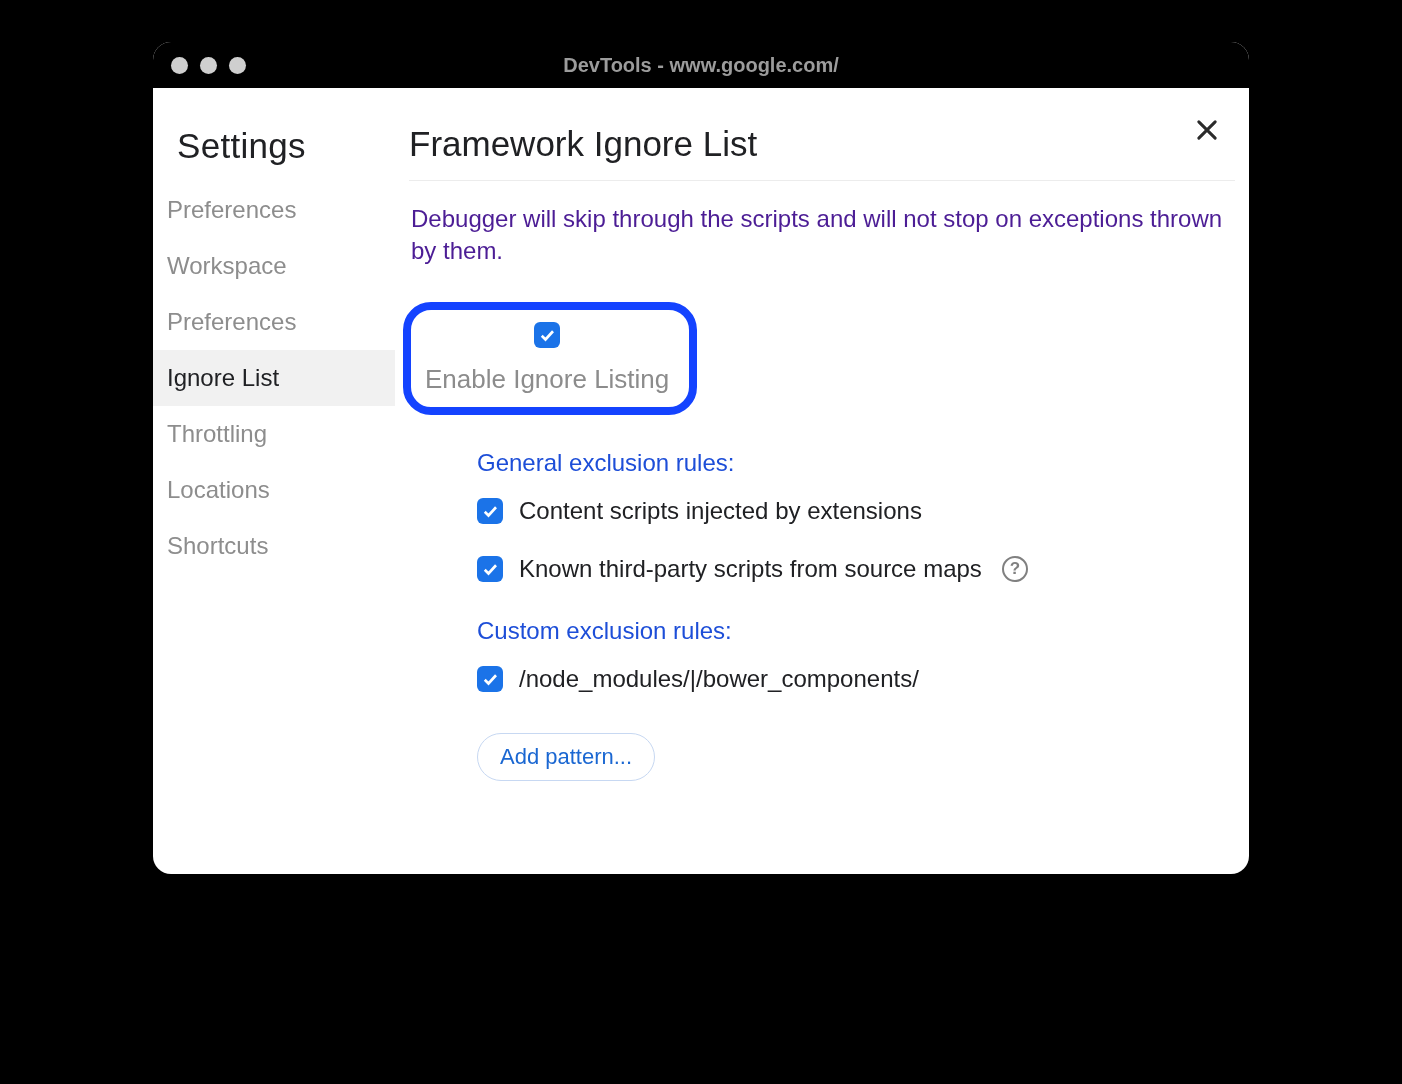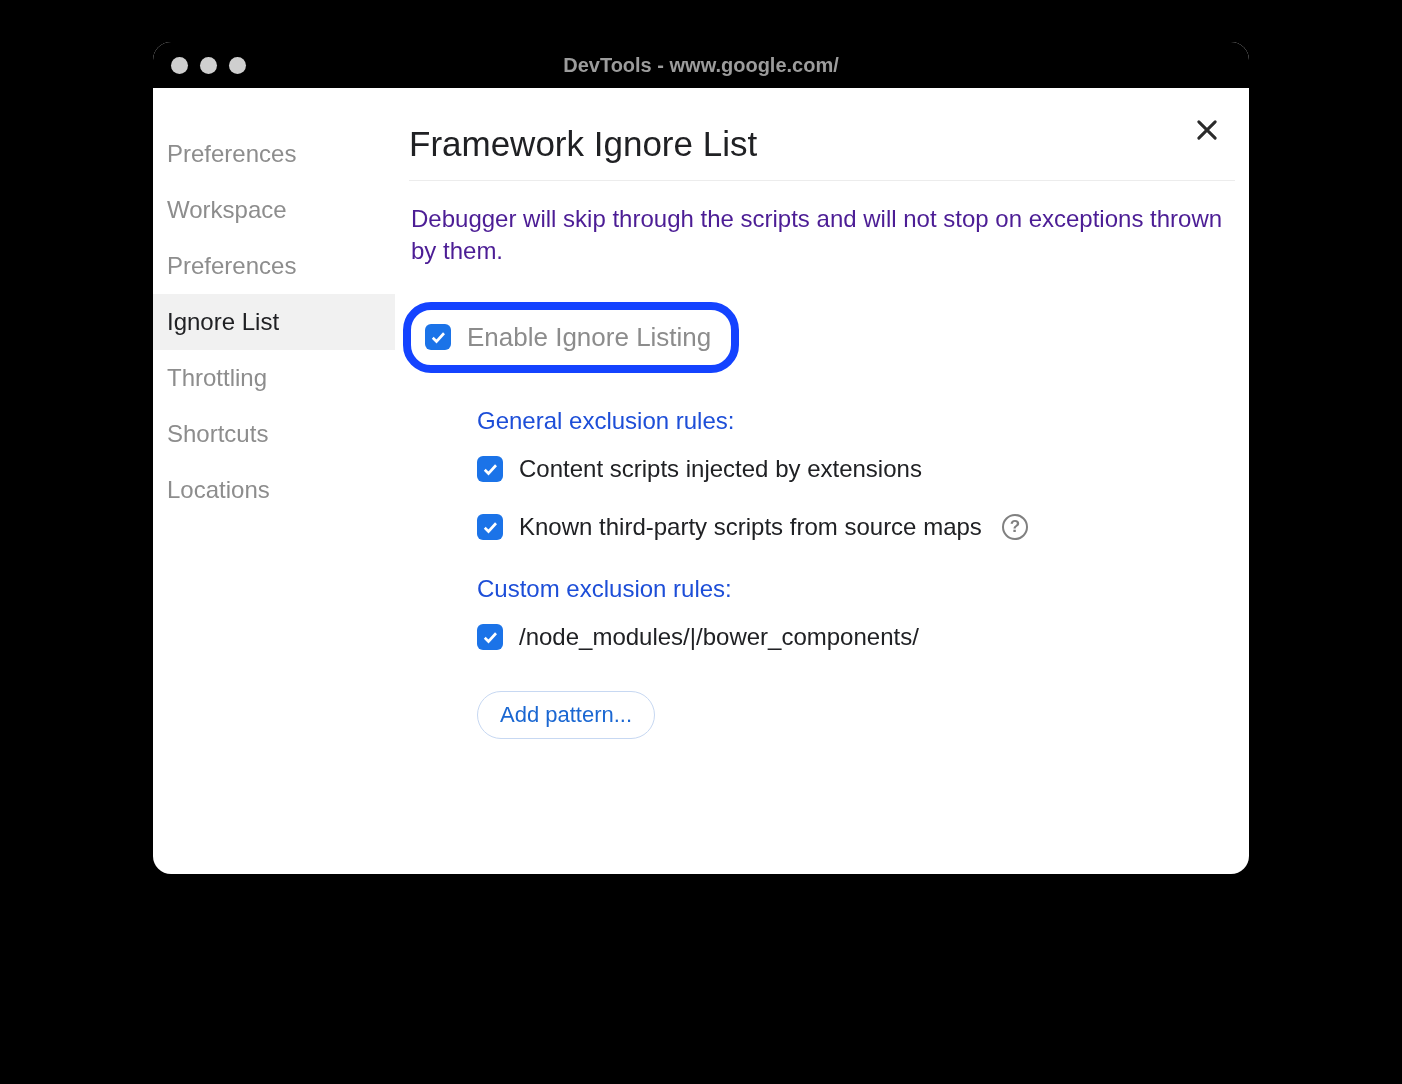--- a/index.html
+++ b/index.html
@@ -109,20 +109,21 @@
   }
   .highlight-box {
     display: inline-flex;
     align-items: center;
     gap: 16px;
     border: 8px solid #1443ff;
     border-radius: 28px;
     padding: 12px 20px 12px 14px;
     margin-top: 34px;
     margin-left: -6px;
+    flex-direction: column;
   }
   .checkbox {
     width: 26px;
     height: 26px;
     border-radius: 6px;
     background: #1b73e8;
     display: flex;
     align-items: center;
     justify-content: center;
     flex-shrink: 0;
@@ -192,27 +193,28 @@
   </div>
 
   <div class="body">
     <div class="close-x">
       <svg viewBox="0 0 24 24">
           <path d="M5 5 L19 19 M19 5 L5 19" stroke="currentColor" stroke-width="2.6" stroke-linecap="round"></path>
         </svg>
     </div>
 
     <div class="sidebar">
+      <div class="sidebar-title">Settings</div>
       <div class="sidebar-item">Preferences</div>
       <div class="sidebar-item">Workspace</div>
       <div class="sidebar-item">Preferences</div>
       <div class="sidebar-item selected">Ignore List</div>
       <div class="sidebar-item">Throttling</div>
+      <div class="sidebar-item">Locations</div>
       <div class="sidebar-item">Shortcuts</div>
-      <div class="sidebar-item">Locations</div>
     </div>
 
     <div class="main">
       <div class="page-title">Framework Ignore List</div>
       <div class="description">Debugger will skip through the scripts and will not stop on exceptions thrown by them.</div>
 
       <div class="highlight-box">
         <div class="checkbox">
           <svg viewBox="0 0 24 24">
               <polyline points="5 13 10 18 20 7"></polyline>

